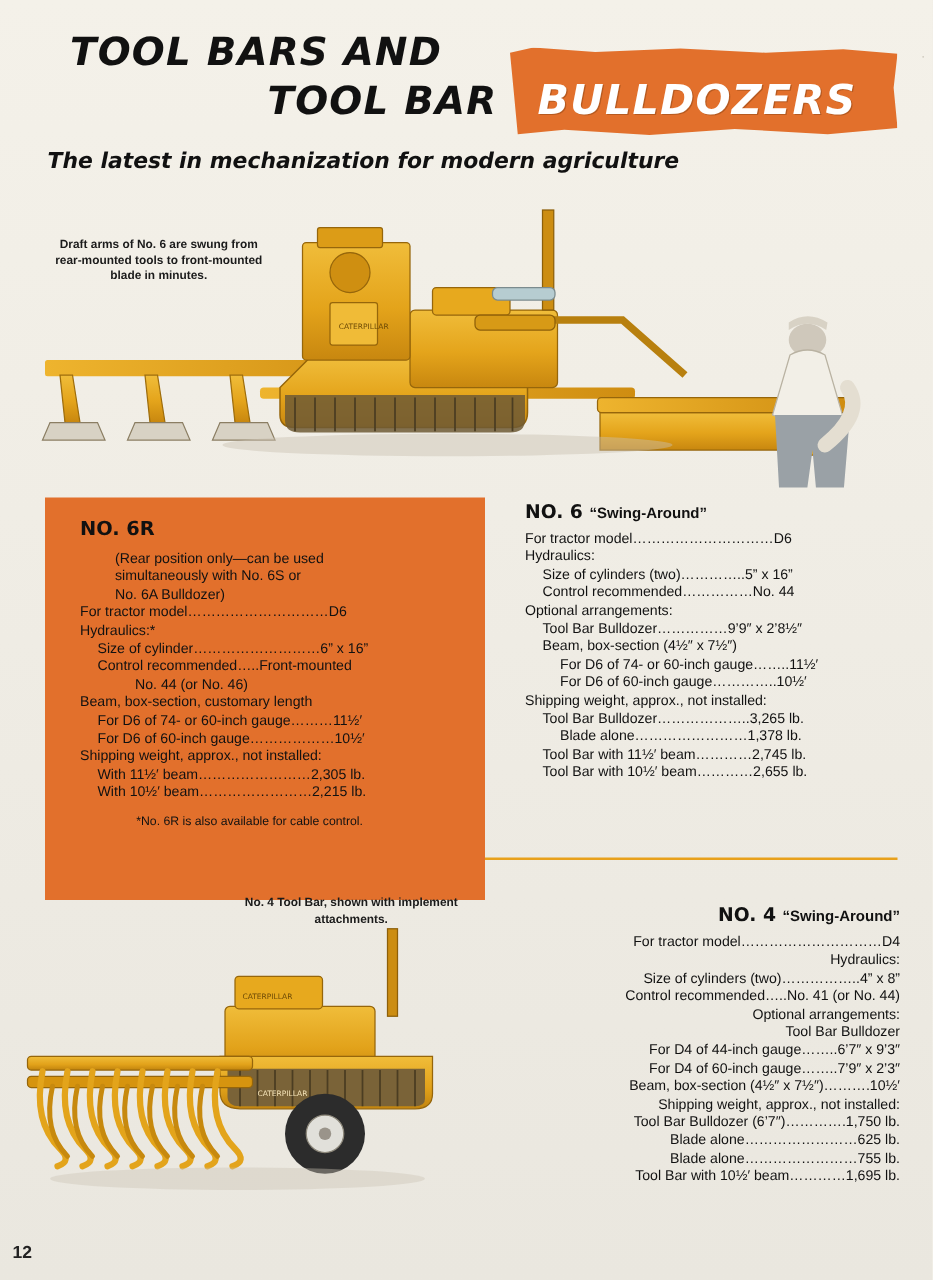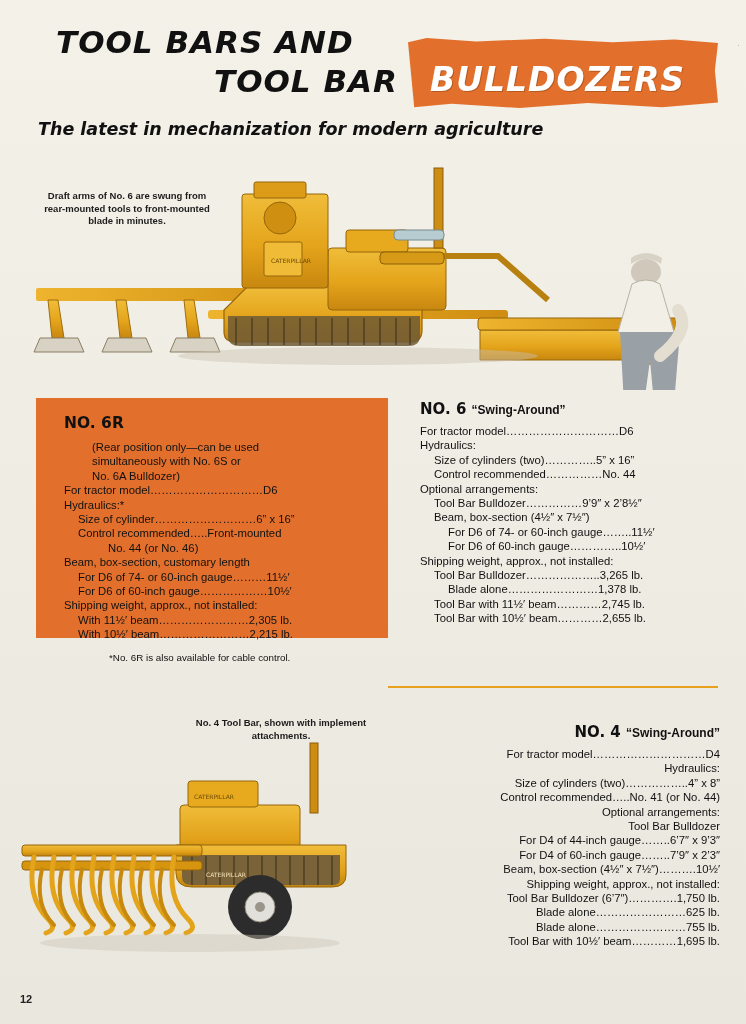--- a/index.html
+++ b/index.html
@@ -95,21 +95,21 @@
     width: 690px;
     height: 230px;
   }
 
   
   .panel-6r {
     position: absolute;
     left: 36px;
     top: 398px;
     width: 352px;
-    height: 240px;
+    height: 322px;
     background: #e2702c;
   }
   .panel-6r-inner {
     position: absolute;
     left: 0; top: 0; right: 0; bottom: 0;
     padding: 16px 14px 10px 28px;
     box-sizing: border-box;
   }
   .h-6r {
     font-size: 15.5px;
@@ -189,23 +189,23 @@
   .photo2 {
     position: absolute;
     left: 10px;
     top: 735px;
     width: 400px;
     height: 240px;
   }
 
   .page-num {
     position: absolute;
-    left: 20px;
+    left: 10px;
     top: 993px;
-    font-size: 11px;
+    font-size: 14px;
     font-weight: bold;
     color: #222;
   }
   .corner-mark {
     position: absolute;
     right: 6px;
     top: 40px;
     font-size: 9px;
     color: #b9b4a6;
   }

